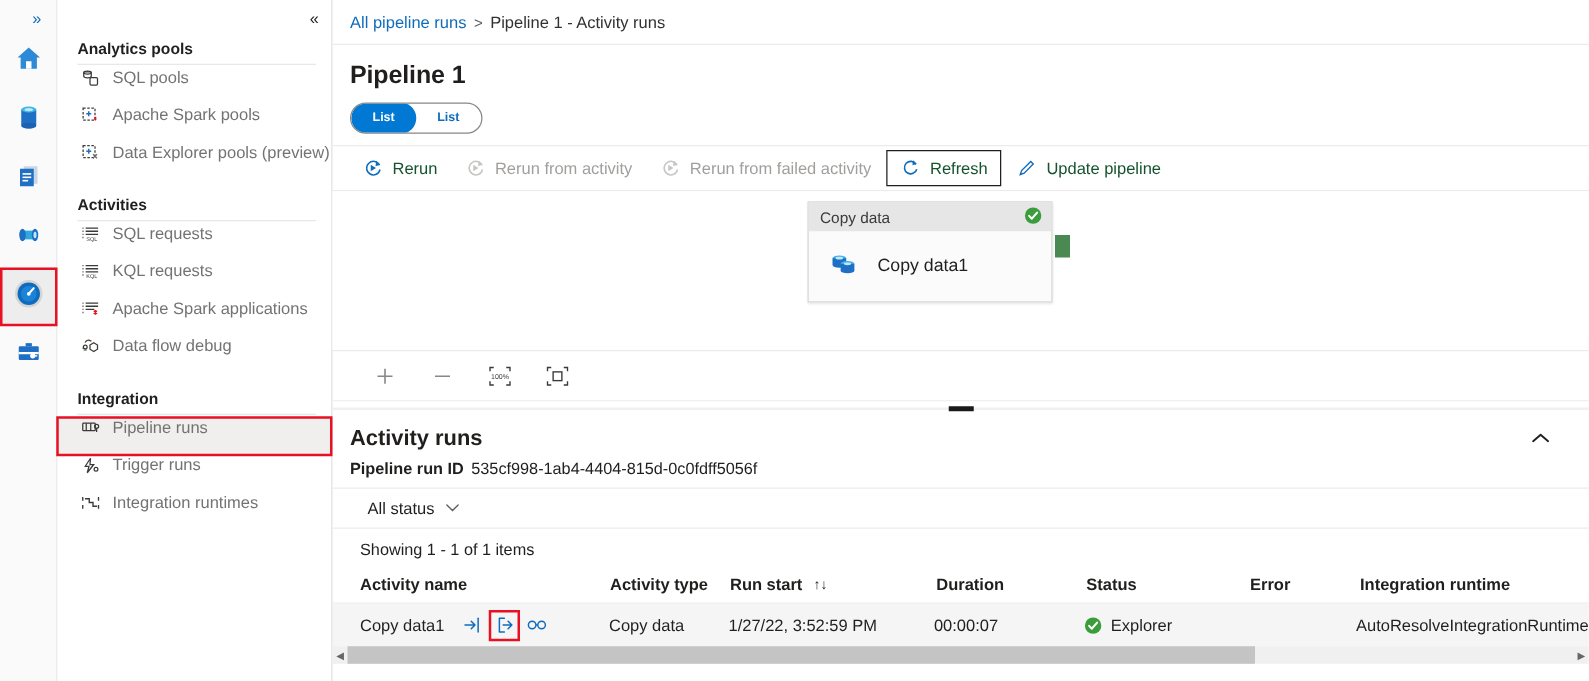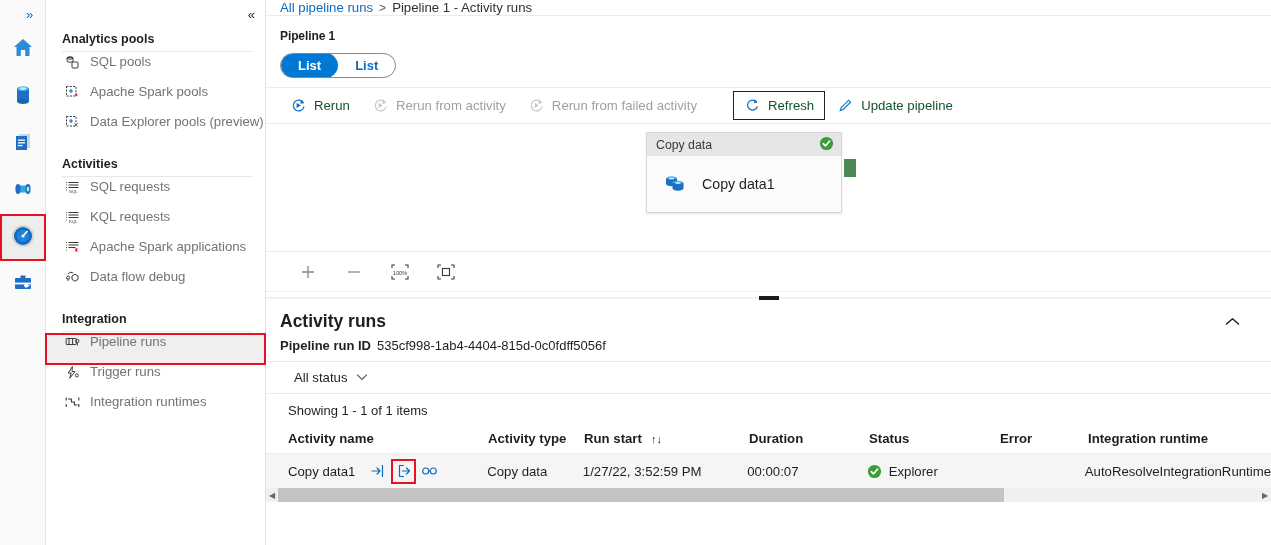--- a/index.html
+++ b/index.html
@@ -67,61 +67,61 @@
     outline: 2px solid #e81123;
     outline-offset: -1px;
   }
   .sb-ico { width: 17px; height: 17px; flex: 0 0 17px; display: flex; align-items: center; justify-content: center; }
   .sb-spacer { height: 9px; }
 
   
   .main { flex: 1 1 auto; height: 545px; display: flex; flex-direction: column; background: #fff; min-width: 0; }
 
   .breadcrumb {
-    height: 16px; display: flex; align-items: center; gap: 6px;
+    height: 36px; display: flex; align-items: center; gap: 6px;
     padding-left: 14px; font-size: 13.2px;
     border-bottom: 1px solid #edebe9;
   }
   .bc-link { color: #0f6cbd; cursor: pointer; }
   .bc-sep { color: #605e5c; font-size: 12px; }
   .bc-cur { color: #323130; }
 
   .page-title {
-    font-size: 12px; font-weight: 600; color: #201f1e;
+    font-size: 20px; font-weight: 600; color: #201f1e;
     padding: 13px 0 10px 14px; letter-spacing: -0.1px;
   }
 
   
   .pill-row { padding: 0 0 9px 14px; }
   .pill {
     display: inline-flex; align-items: center;
     border: 1px solid #8a8886; border-radius: 14px;
     height: 25px; overflow: hidden; background: #fff;
   }
   .pill-seg {
     height: 25px; display: flex; align-items: center; justify-content: center;
-    padding: 0 17px; font-size: 13px; font-weight: 600;
+    padding: 0 17px; font-size: 10px; font-weight: 600;
     color: #0f6cbd; cursor: pointer; border-radius: 14px;
   }
   .pill-seg.sel { background: #0078d4; color: #fff; }
 
   
   .cmdbar {
     display: flex; align-items: center; gap: 2px;
     height: 37px; padding-left: 14px;
     border-top: 1px solid #edebe9;
     border-bottom: 1px solid #edebe9;
   }
   .cmd {
     display: flex; align-items: center; gap: 7px;
     height: 29px; padding: 0 10px; font-size: 13.2px; color: #14532d;
     cursor: pointer; white-space: nowrap;
   }
   .cmd.disabled { color: #a19f9d; cursor: default; }
-  .cmd.framed { border: 1px solid #201f1e; margin-left: 24px; }
+  .cmd.framed { border: 1px solid #201f1e; }
   .cmd-ico { display: flex; align-items: center; justify-content: center; width: 17px; height: 17px; }
 
   
   .canvas {
     position: relative; height: 127px; background: #ffffff; overflow: hidden;
   }
   .node {
     position: absolute; left: 380px; top: 8px;
     width: 196px; border: 1px solid #d8d8d8;
     background: #fbfbfb;

